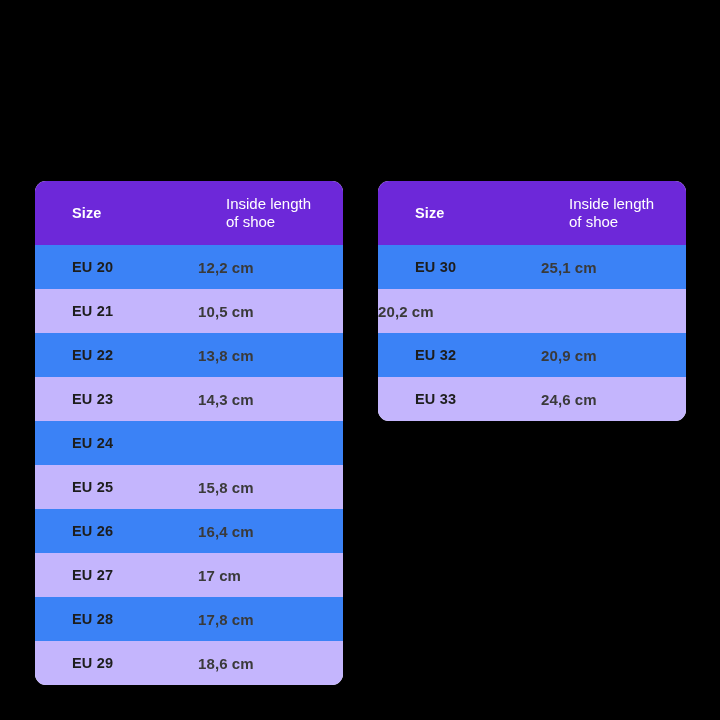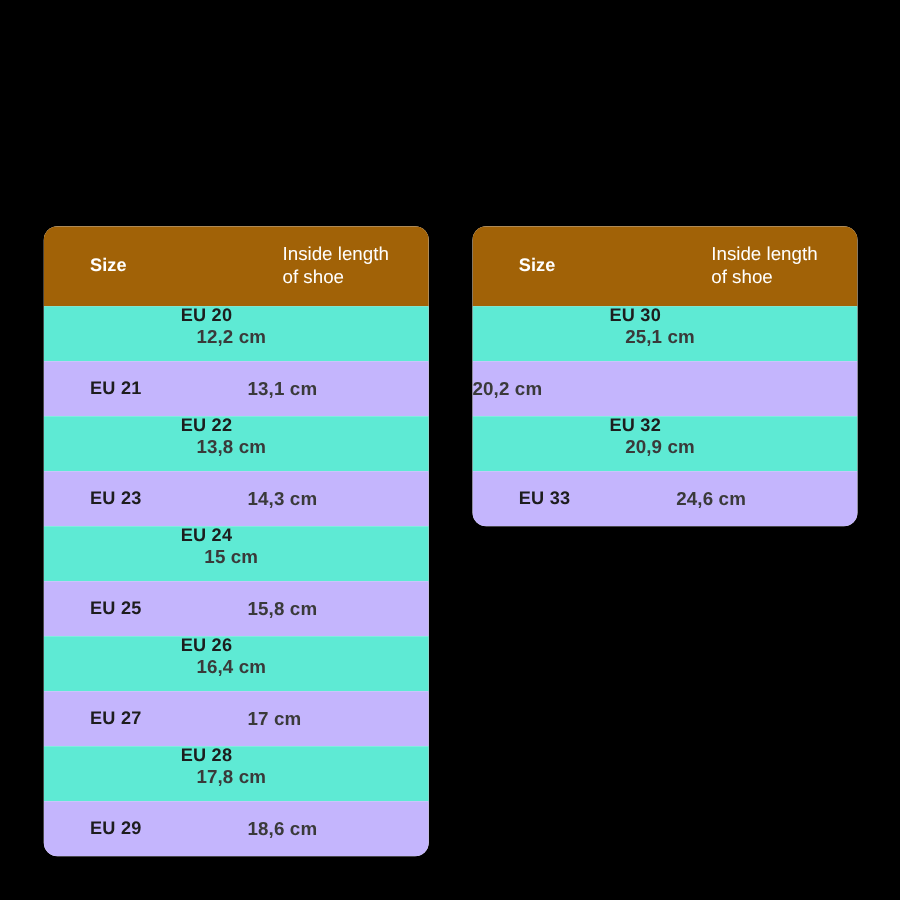--- a/index.html
+++ b/index.html
@@ -32,21 +32,21 @@
     overflow: hidden;
   }
   #card-left  { left: 35px;  top: 181px; }
   #card-right { left: 378px; top: 181px; }
 
   
   .table-header {
     display: flex;
     align-items: center;
     height: 64px;
-    background: #a16207;
+    background: #6d28d9;
     color: #ffffff;
     box-sizing: border-box;
   }
   .th-size {
     width: 163px;
     box-sizing: border-box;
     padding-left: 37px;
     font-size: 14.5px;
     font-weight: bold;
     letter-spacing: 0.1px;
@@ -69,21 +69,21 @@
   
   .table-body { display: block; }
 
   .size-row {
     display: flex;
     align-items: center;
     height: 44px;
     background: #c4b5fd;
     box-sizing: border-box;
   }
-  .size-row.alt { background: #5eead4; flex-direction: column; }
+  .size-row.alt { background: #3b82f6; }
 
   .td-size {
     width: 163px;
     box-sizing: border-box;
     padding-left: 37px;
     font-size: 14.5px;
     font-weight: bold;
     color: #1d1d1d;
     letter-spacing: 0.2px;
     white-space: nowrap;
@@ -112,33 +112,32 @@
         <span class="line">of shoe</span>
       </div>
     </div>
     <div class="table-body" id="body-left">
         <div class="size-row alt">
           <div class="td-size">EU 20</div>
           <div class="td-length">12,2 cm</div>
         </div>
         <div class="size-row">
           <div class="td-size">EU 21</div>
-          <div class="td-length">13,1 cm</div>
+          <div class="td-length">10,5 cm</div>
         </div>
         <div class="size-row alt">
           <div class="td-size">EU 22</div>
           <div class="td-length">13,8 cm</div>
         </div>
         <div class="size-row">
           <div class="td-size">EU 23</div>
           <div class="td-length">14,3 cm</div>
         </div>
         <div class="size-row alt">
           <div class="td-size">EU 24</div>
-          <div class="td-length">15 cm</div>
         </div>
         <div class="size-row">
           <div class="td-size">EU 25</div>
           <div class="td-length">15,8 cm</div>
         </div>
         <div class="size-row alt">
           <div class="td-size">EU 26</div>
           <div class="td-length">16,4 cm</div>
         </div>
         <div class="size-row">

